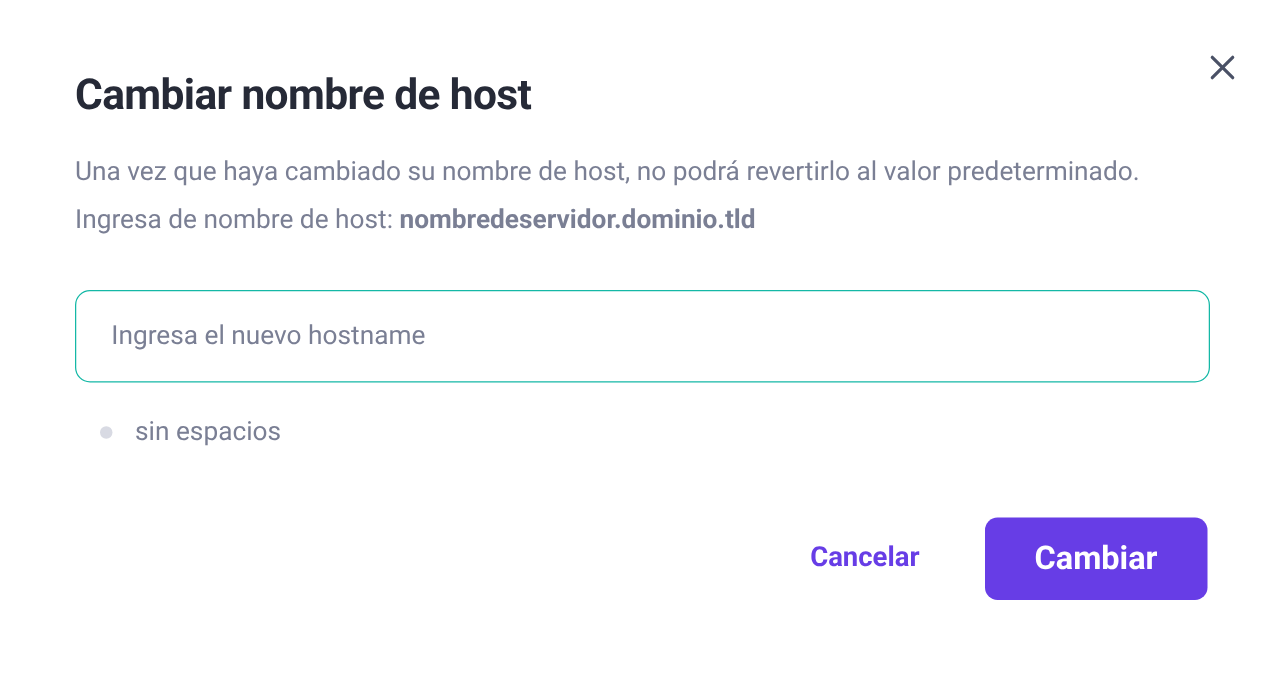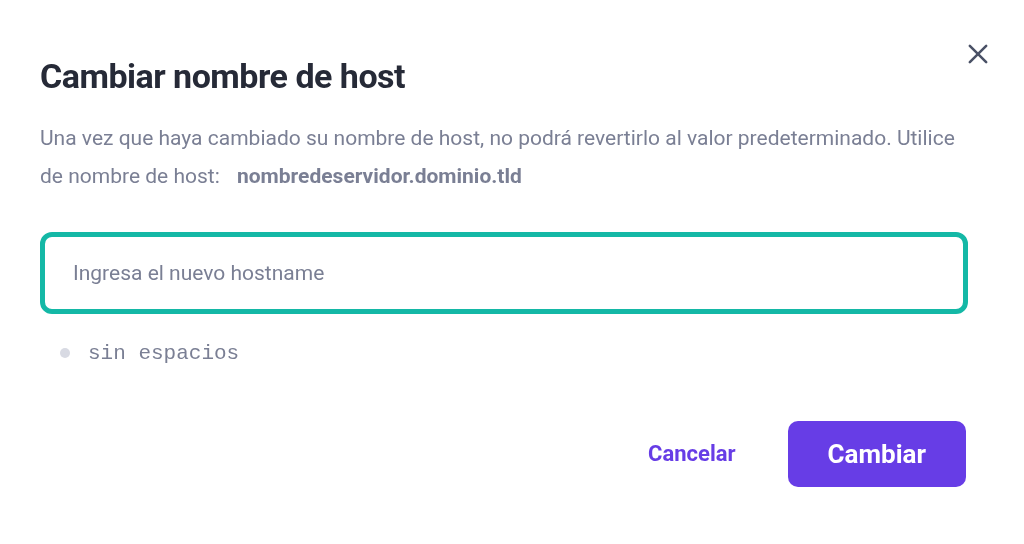--- a/index.html
+++ b/index.html
@@ -9,21 +9,21 @@
     }
     body {
       font-family: -apple-system, BlinkMacSystemFont, "Segoe UI", Roboto, Helvetica, Arial, sans-serif;
       background: #ffffff;
       width: 1024px;
       height: 544px;
       position: relative;
       overflow: hidden;
     }
     .dialog {
-      padding: 56px 56px 40px 40px;
+      padding: 56px 56px 40px 60px;
       position: relative;
     }
     .close-icon {
       position: absolute;
       top: 40px;
       right: 32px;
       width: 28px;
       height: 28px;
       cursor: pointer;
       color: #4a5166;
@@ -42,25 +42,24 @@
     .description {
       font-size: 21px;
       line-height: 1.8;
       color: #7a7f94;
       margin-bottom: 36px;
       font-weight: 400;
     }
     .description .bold {
       font-weight: 700;
       color: #7a7f94;
-      margin-left: 12px;
     }
     .input-field {
       width: 100%;
-      border: 5px solid #14b8a6;
+      border: 1px solid #14b8a6;
       border-radius: 12px;
       padding: 24px 28px;
       font-size: 21px;
       color: #7a7f94;
       outline: none;
       font-family: inherit;
       background: #ffffff;
     }
     .input-field::placeholder {
       color: #7a7f94;
@@ -81,21 +80,20 @@
     .hint-bullet {
       width: 10px;
       height: 10px;
       border-radius: 50%;
       background: #d8dae3;
       flex-shrink: 0;
     }
     .hint-text {
       font-size: 21px;
       color: #7a7f94;
-      font-family: Liberation Mono, monospace;
     }
     .actions {
       display: flex;
       justify-content: flex-end;
       gap: 40px;
       margin-top: 56px;
       padding-right: 2px;
     }
     .btn-cancel {
       background: transparent;
@@ -127,21 +125,21 @@
   <div class="close-icon">
     <svg viewBox="0 0 24 24" fill="none" stroke="currentColor" stroke-width="2.2" stroke-linecap="round">
       <line x1="5" y1="5" x2="19" y2="19"></line>
       <line x1="19" y1="5" x2="5" y2="19"></line>
     </svg>
   </div>
 
   <h1 class="title">Cambiar nombre de host</h1>
 
   <p class="description">
-    <span>Una vez que haya cambiado su nombre de host, no podrá revertirlo al valor predeterminado. Utilice de nombre de host: </span><span class="bold">nombredeservidor.dominio.tld</span>
+    <span>Una vez que haya cambiado su nombre de host, no podrá revertirlo al valor predeterminado. Ingresa de nombre de host: </span><span class="bold">nombredeservidor.dominio.tld</span>
   </p>
 
   <input type="text" class="input-field" placeholder="Ingresa el nuevo hostname" style="">
 
   <div class="hints">
     <div class="hint">
       <span class="hint-bullet"></span>
       <span class="hint-text">sin espacios</span>
     </div>
   </div>

